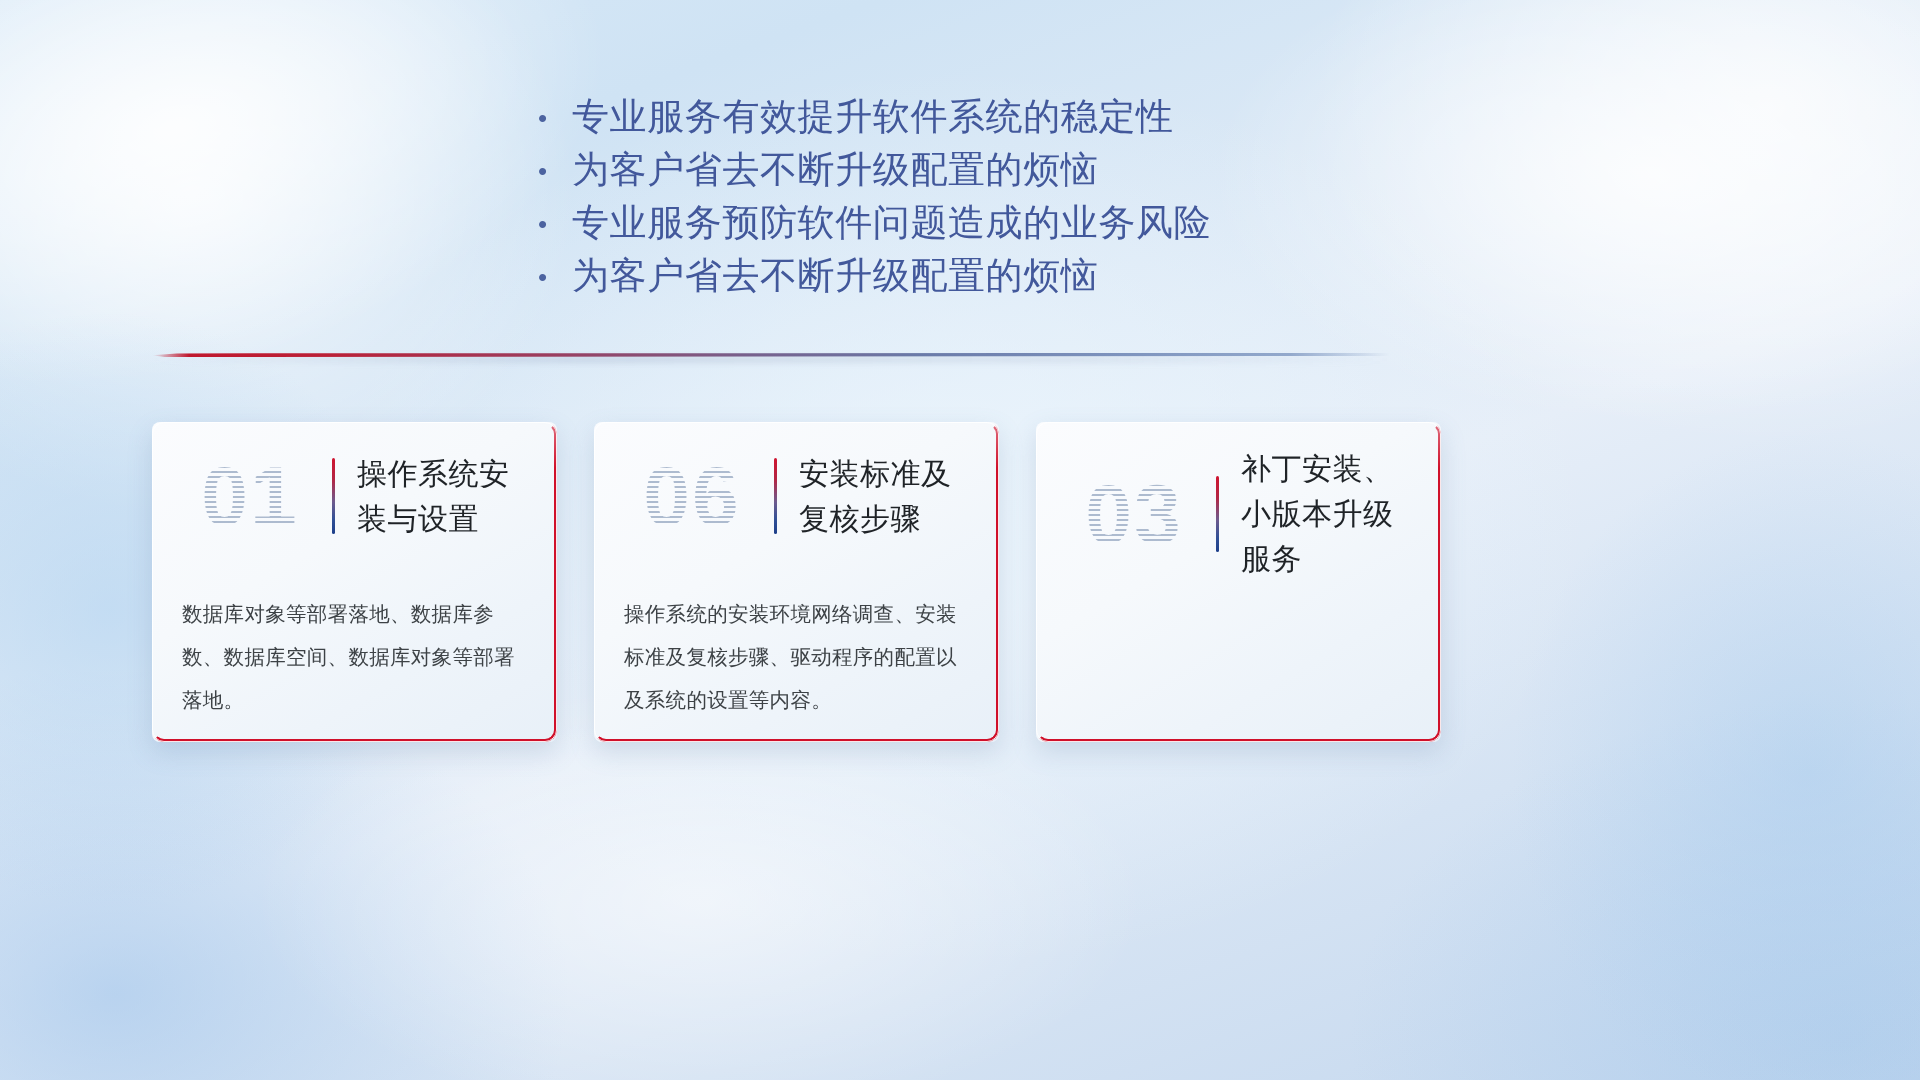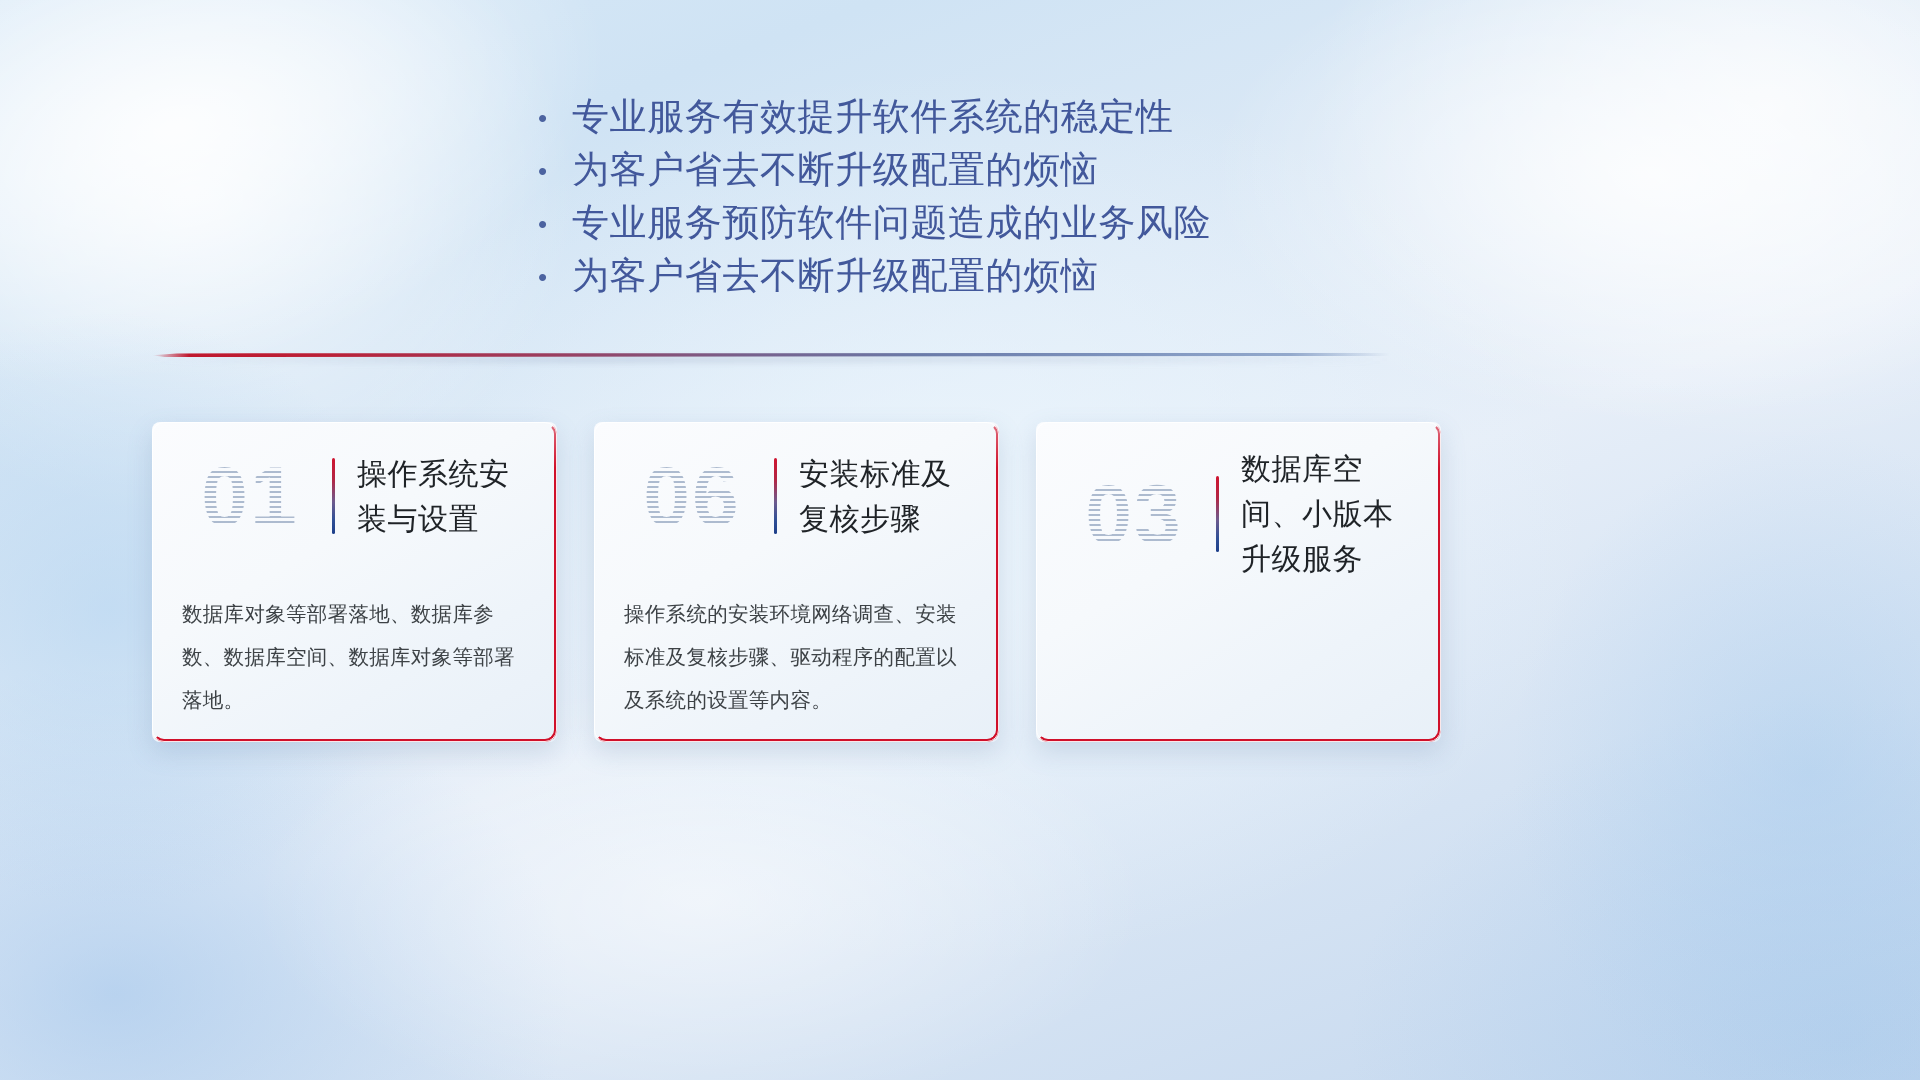--- a/index.html
+++ b/index.html
@@ -217,17 +217,17 @@
     </div>
     <div class="card-body">操作系统的安装环境网络调查、安装标准及复核步骤、驱动程序的配置以及系统的设置等内容。</div>
   </div>
 
   <div class="card">
     <div class="card-accent"></div>
     <div class="card-inner-edge"></div>
     <div class="card-head">
       <div class="card-number">03</div>
       <div class="card-vbar"></div>
-      <div class="card-title">数据库空间、小版本升级服务</div>
+      <div class="card-title">补丁安装、小版本升级服务</div>
     </div>
   </div>
 
 </div>
 
 </body></html>

